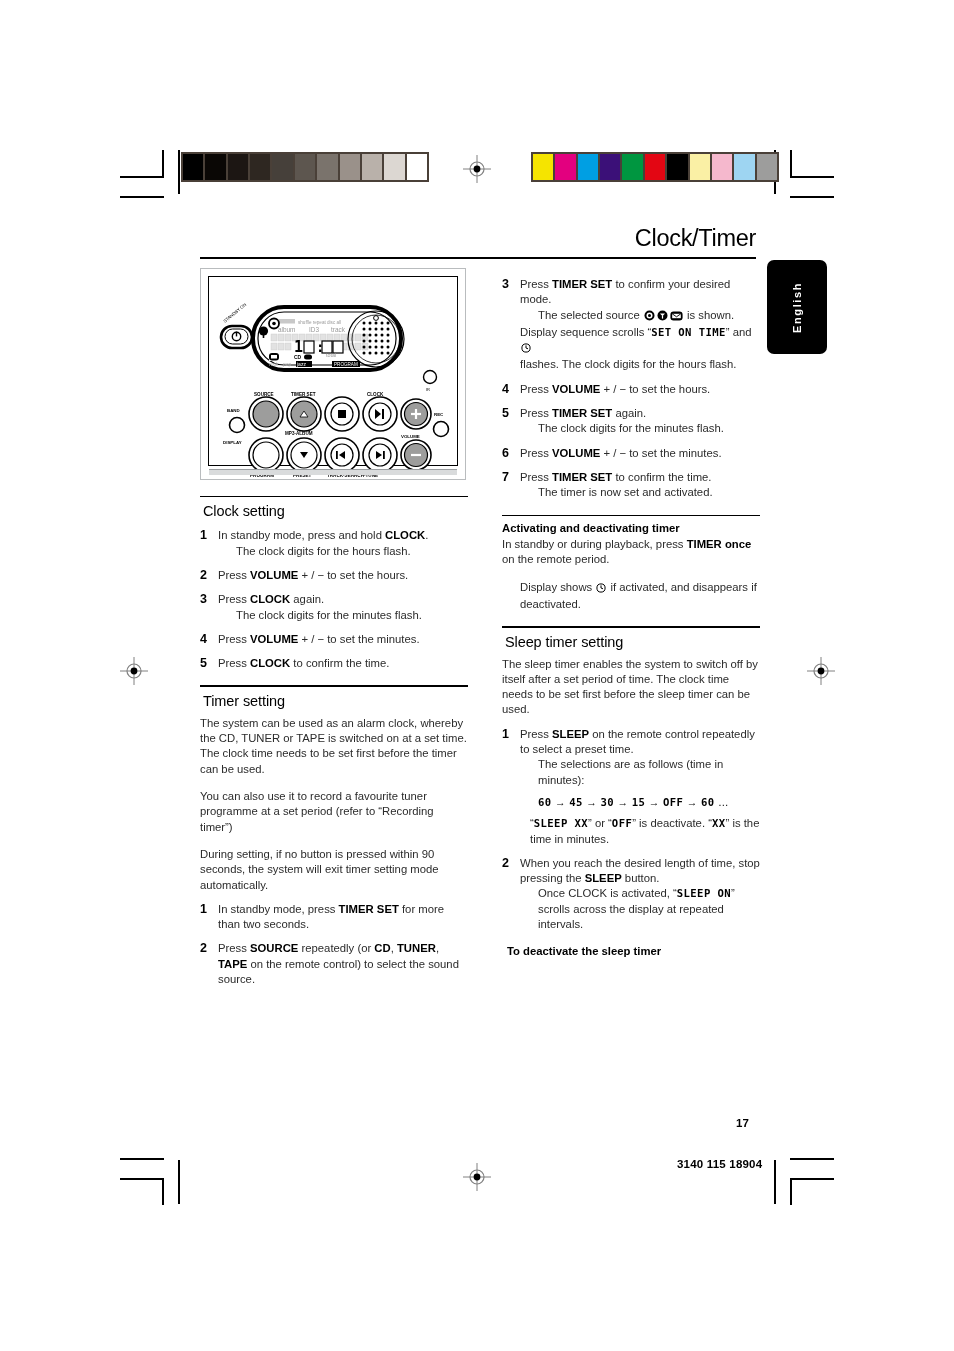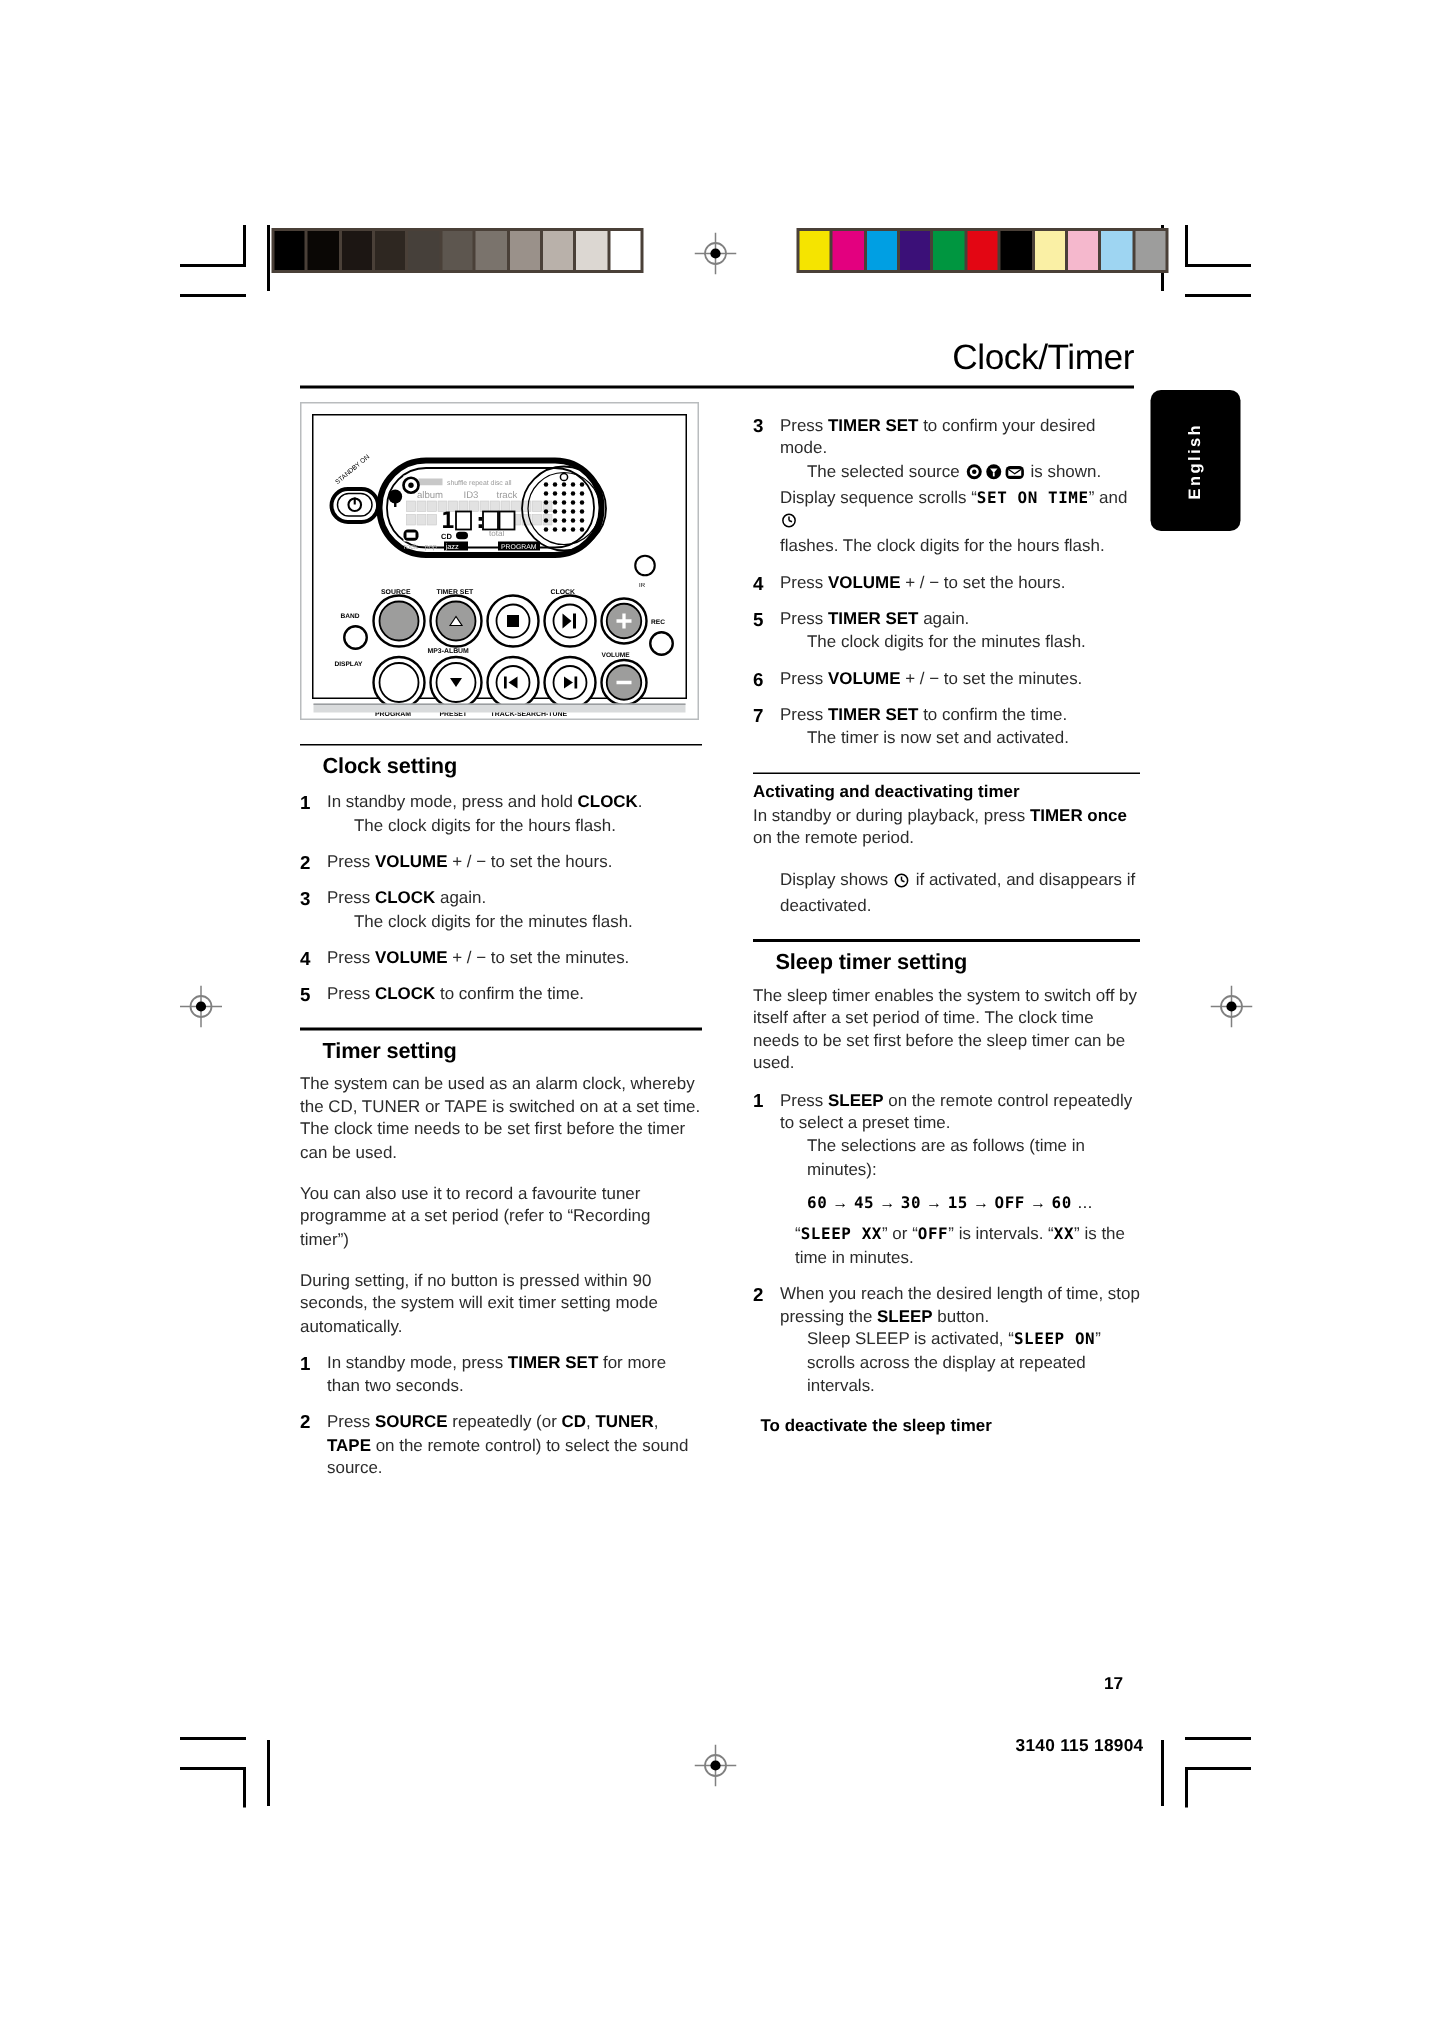--- a/index.html
+++ b/index.html
@@ -119,22 +119,22 @@
     position: absolute;
     left: 8px; right: 8px; bottom: 4px;
     height: 5px;
     background: #d9dbdc;
     border-top: 1px solid #9a9da0;
   }
 
   
   h2.sec {
     font-size: 14.5px;
-    font-weight: bold;
-    margin: 0 0 7px 15px;
+    font-weight: normal;
+    margin: 0 0 7px 3px;
     color: #000;
     letter-spacing: -0.1px;
   }
   .sec-rule {
     height: 1.4px;
     background: #000;
     margin: 14px 0 6px 0;
   }
 
   h3.sub {
@@ -597,31 +597,31 @@
     <h2 class="sec">Sleep timer setting</h2>
     <p class="body">The sleep timer enables the system to switch off by itself after a set period of time. The clock time needs to be set first before the sleep timer can be used.</p>
 
     <div class="step">
       <div class="num">1</div>
       <div class="txt">
         <span>Press </span><b>SLEEP</b><span> on the remote control repeatedly to select a preset time.</span>
         <span class="sub-line">The selections are as follows (time in minutes):</span>
         <span class="seq lcd" id="sleep-sequence"><span>60</span><span class="arw"> → </span><span>45</span><span class="arw"> → </span><span>30</span><span class="arw"> → </span><span>15</span><span class="arw"> → </span><span>OFF</span><span class="arw"> → </span><span>60</span><span class="arw"> …</span></span>
         <span class="sub-line" style="padding-left:10px;">
-          <span>“</span><span class="lcd">SLEEP XX</span><span>” or “</span><span class="lcd">OFF</span><span>” is intervals. “</span><span class="lcd">XX</span><span>” is the time in minutes.</span>
+          <span>“</span><span class="lcd">SLEEP XX</span><span>” or “</span><span class="lcd">OFF</span><span>” is deactivate. “</span><span class="lcd">XX</span><span>” is the time in minutes.</span>
         </span>
       </div>
     </div>
 
     <div class="step">
       <div class="num">2</div>
       <div class="txt">
         <span>When you reach the desired length of time, stop pressing the </span><b>SLEEP</b><span> button.</span>
         <span class="sub-line">
-          <span>Sleep SLEEP is activated, “</span><span class="lcd">SLEEP ON</span><span>” scrolls across the display at repeated intervals.</span>
+          <span>Once CLOCK is activated, “</span><span class="lcd">SLEEP ON</span><span>” scrolls across the display at repeated intervals.</span>
         </span>
       </div>
     </div>
 
     <h3 class="sub indent" style="margin-top:13px;">To deactivate the sleep timer</h3>
   </div>
 
   <div class="pg-num">17</div>
   <div class="doc-code">3140 115 18904</div>
 

